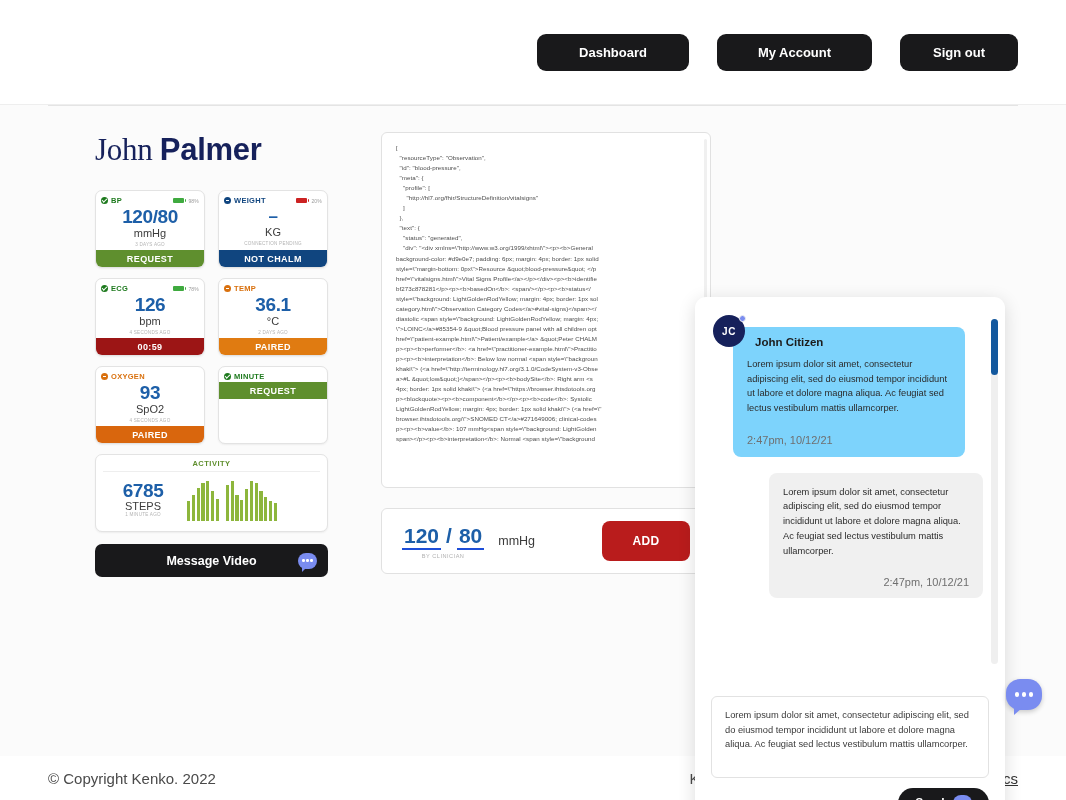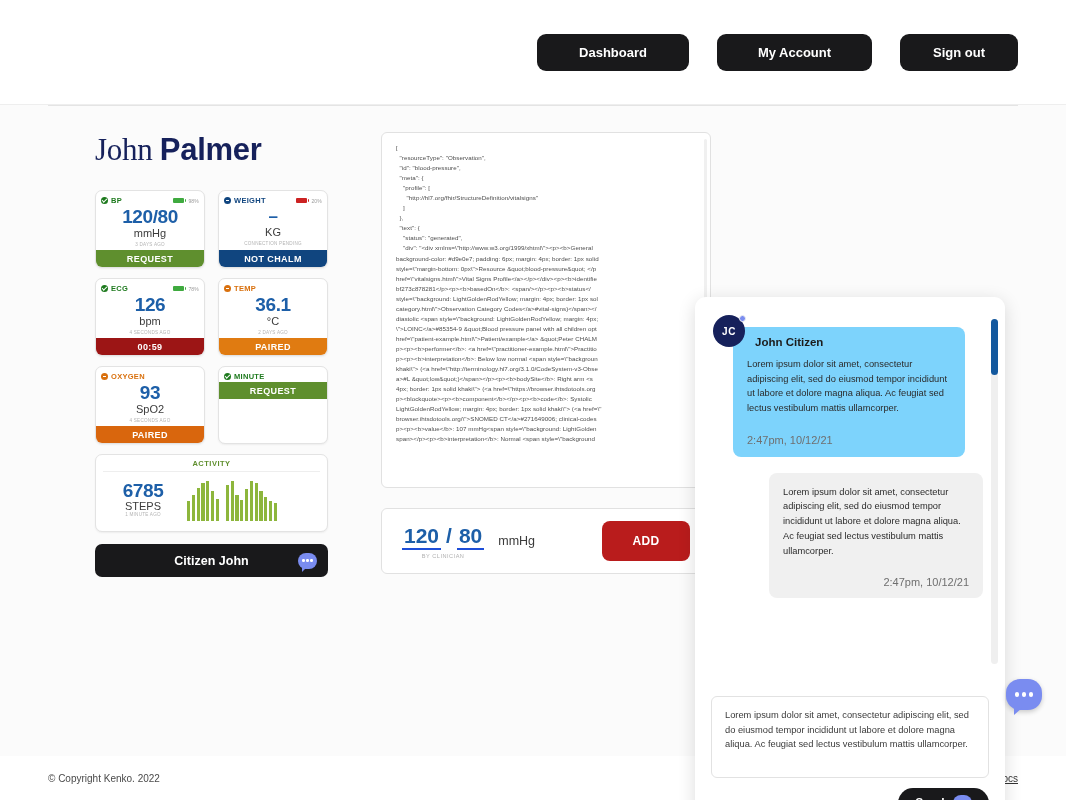--- a/index.html
+++ b/index.html
@@ -366,21 +366,21 @@
     border-bottom: 7px solid transparent;
   }
   .fab i { width: 4.3px; height: 4.3px; border-radius: 50%; background: #fff; display: block; }
 
   
   .footer {
     height: 44px;
     background: #ffffff;
     display: flex; align-items: center;
     padding: 0 48px 0 48px;
-    font-size: 10px; color: #4a4a4a;
+    font-size: 15px; color: #4a4a4a;
   }
   .footer .right { margin-left: auto; }
   .footer a { color: #333; text-decoration: underline; cursor: pointer; }
 </style>
 </head>
 <body>
 
 <div class="header">
   <div class="nav">
     <button class="nav-btn w1">Dashboard</button>
@@ -519,21 +519,21 @@
                 <div class="spark-bar" style="height: 30px;"></div>
                 <div class="spark-bar" style="height: 24px;"></div>
                 <div class="spark-bar" style="height: 20px;"></div>
                 <div class="spark-bar" style="height: 18px;"></div>
               </div>
             </div>
         </div>
       </div>
 
       <button class="big-btn">
-        <span>Citizen John</span>
+        <span>Message Video</span>
         <span class="btn-bubble">
             <i></i>
             <i></i>
             <i></i>
           </span>
       </button>
     </div>
 
     <div class="mid-col">
 

